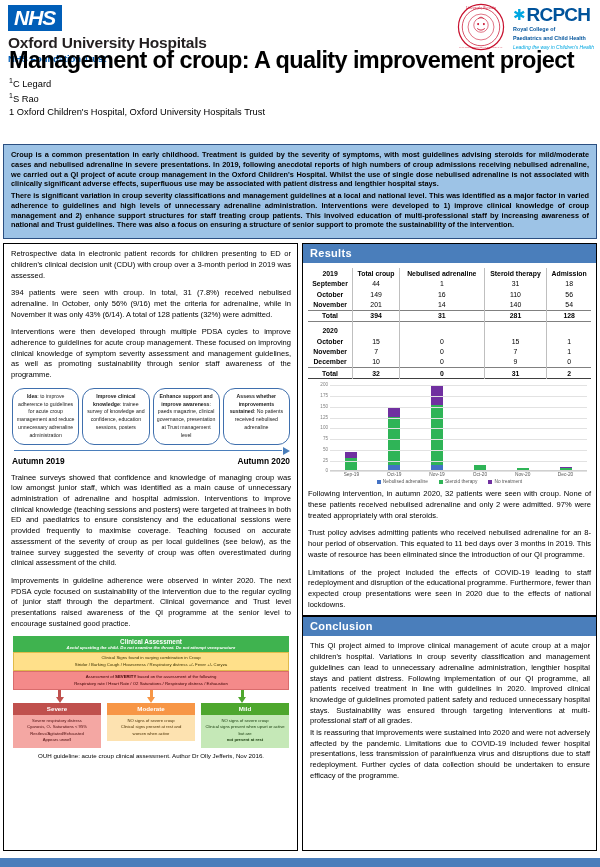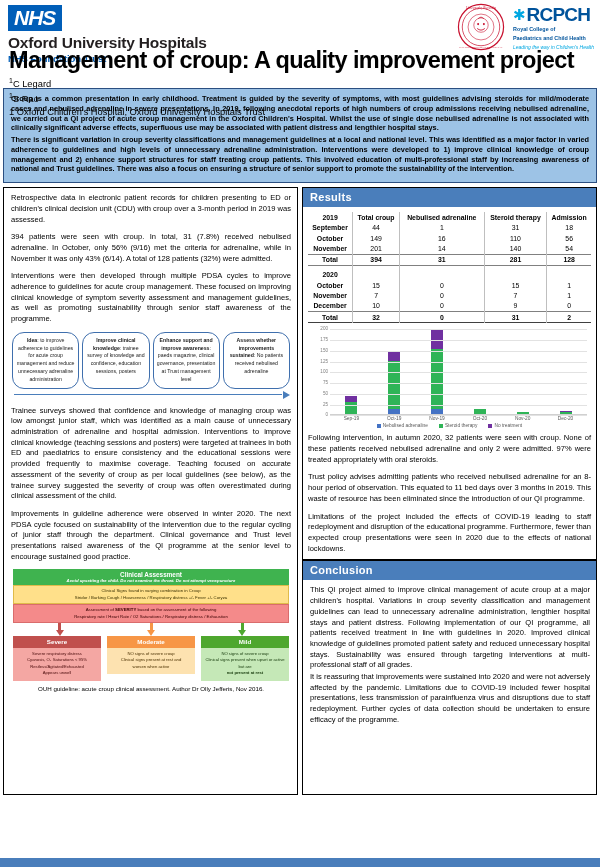--- a/index.html
+++ b/index.html
@@ -6,21 +6,21 @@
   html, body {
     width: 600px; height: 867px;
     background: #ffffff;
     font-family: "Liberation Sans", sans-serif;
     color: #000;
     overflow: hidden;
   }
   .poster { position: relative; width: 600px; height: 867px; background:#fff; }
 
   
-  .header { position: relative; height: 88px; padding: 3px 6px 0 8px; }
+  .header { position: relative; height: 144px; padding: 3px 6px 0 8px; }
   .nhs-block { position: absolute; left: 8px; top: 5px; }
   .nhs-logo {
     background: #005EB8; color: #fff; font-weight: bold; font-style: italic;
     font-size: 21px; letter-spacing: -1px; padding: 2px 7px 2px 6px;
     display: inline-block; line-height: 1.05;
   }
   .trust-name { font-size: 15.5px; font-weight: bold; color: #231f20; margin-top: 3px; letter-spacing: -0.2px; }
   .trust-sub { font-size: 9.5px; font-weight: bold; color: #005EB8; margin-top: 1px; letter-spacing: -0.1px; }
 
   .logos { position: absolute; right: 6px; top: 3px; display: flex; align-items: flex-start; gap: 8px; }
@@ -207,20 +207,24 @@
                 <b>Enhance support and improve awareness</b><span>: </span><span>paeds magazine, clinical governance, presentation at Trust management level</span>
               </div>
               <div class="pdsa-box">
                 <b>Assess whether improvements sustained</b><span>: </span><span>No patients received nebulised adrenaline</span>
               </div>
             </div>
             <div class="pdsa-axis">
               <div class="line"></div>
                 <div class="arrow"></div>
             </div>
+            <div class="pdsa-labels">
+              <span>Autumn 2019</span>
+              <span>Autumn 2020</span>
+            </div>
           </div>
 
           <p style="margin-top:7px">Trainee surveys showed that confidence and knowledge of managing croup was low amongst junior staff, which was identified as a main cause of unnecessary administration of adrenaline and hospital admission. Interventions to improve clinical knowledge (teaching sessions and posters) were targeted at trainees in both ED and paediatrics to ensure consistency and the educational sessions were provided frequently to maximise coverage. Teaching focused on accurate assessment of the severity of croup as per local guidelines (see below), as the trainee survey suggested the severity of croup was often overestimated during clinical assessment of the child.</p>
           <p>Improvements in guideline adherence were observed in winter 2020. The next PDSA cycle focused on sustainability of the intervention due to the regular cycling of junior staff through the department. Clinical governance and Trust level presentations raised awareness of the QI programme at the senior level to encourage sustained good practice.</p>
 
           <div class="flow">
             <div class="flow-band flow-green-top">
               <div class="t1">Clinical Assessment</div>
               <div class="t2">Avoid upsetting the child. Do not examine the throat. Do not attempt venepuncture</div>
             </div>

